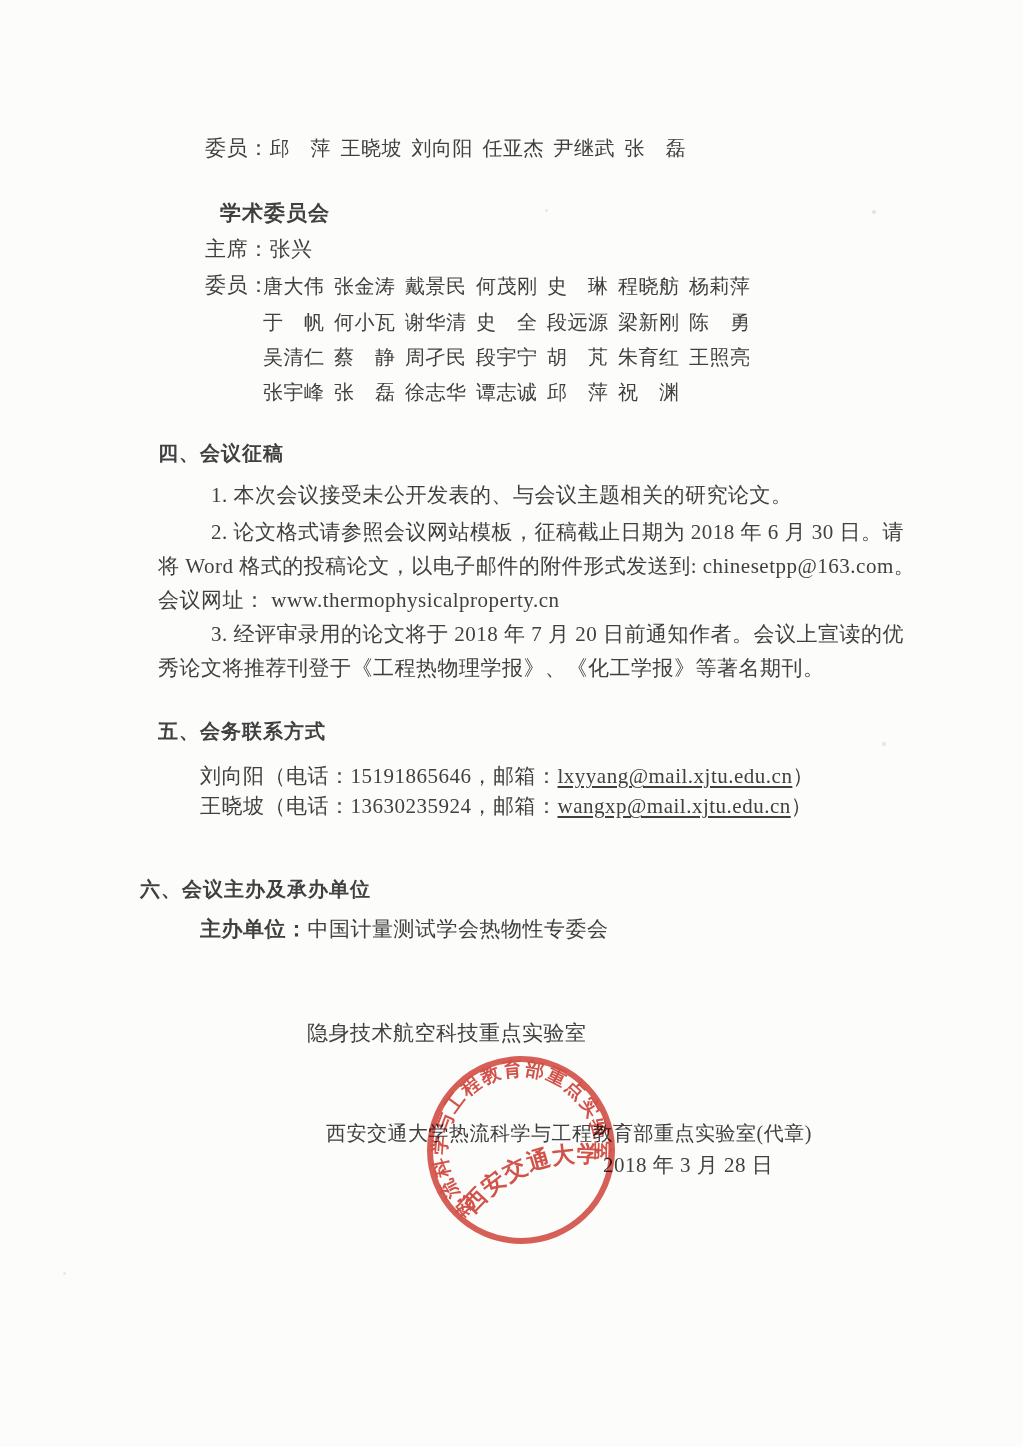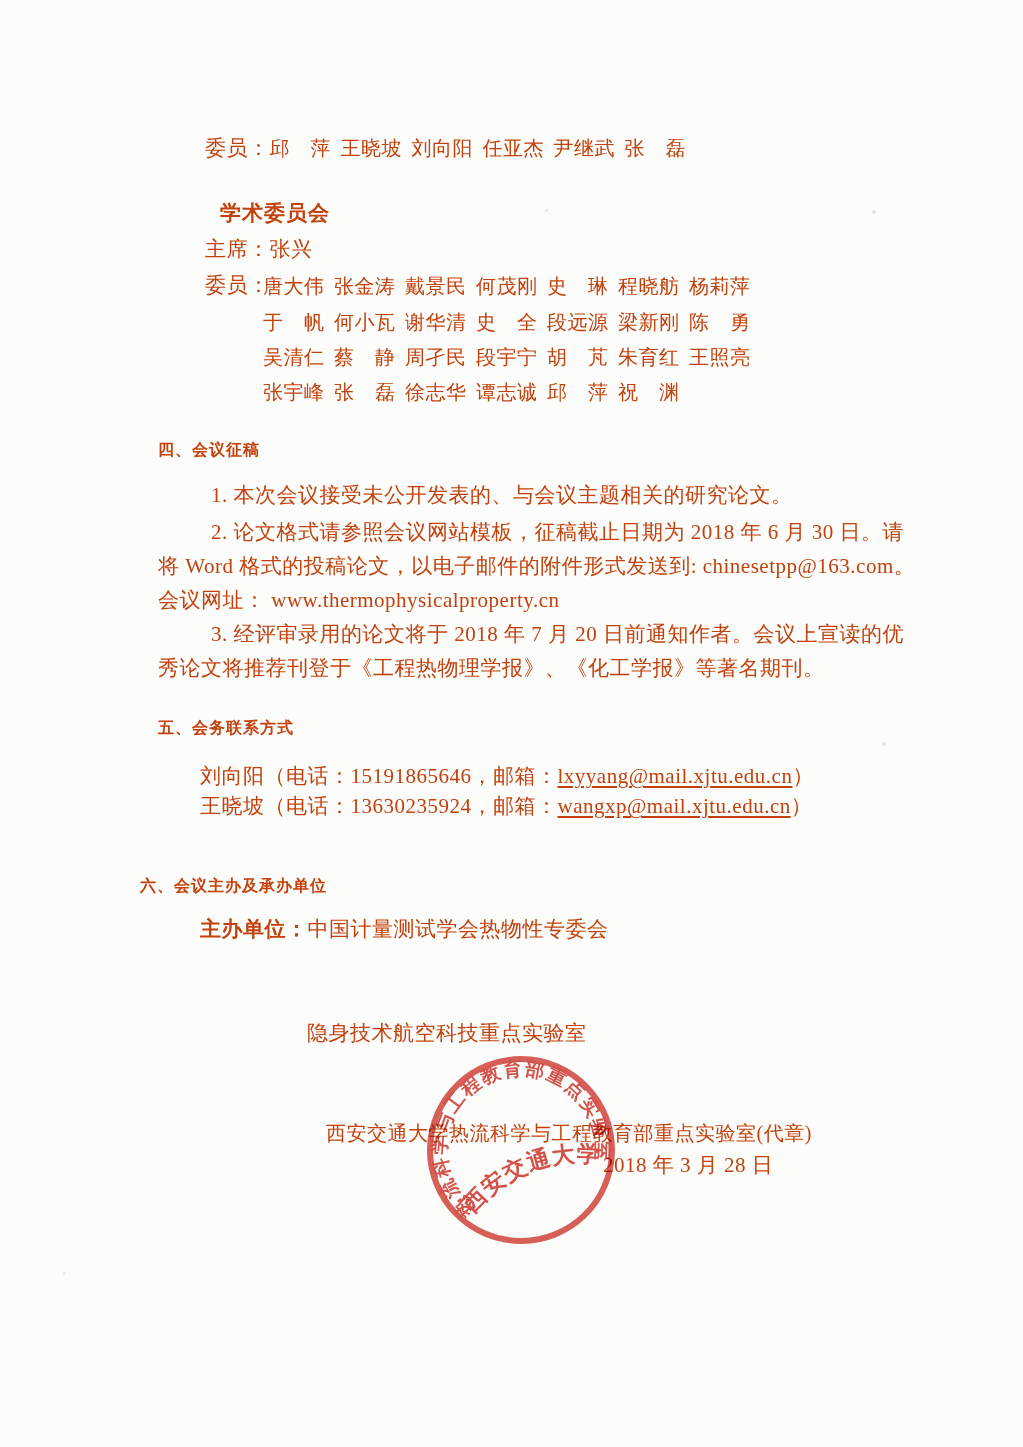--- a/index.html
+++ b/index.html
@@ -4,27 +4,27 @@
 <style>
   html, body { margin: 0; padding: 0; background: #e8e8e8; }
   .page {
     position: relative;
     width: 1023px;
     height: 1447px;
     margin: 0 auto;
     background: #fcfcfb;
     overflow: hidden;
     font-family: "Liberation Serif", "DejaVu Serif", serif;
-    color: #c2410c;
+    color: #404040;
   }
   .abs { position: absolute; white-space: nowrap; }
   .line { font-size: 21px; line-height: 1.2; letter-spacing: 0.5px; }
   .names { font-size: 20px; word-spacing: 4px; letter-spacing: 0.5px; }
   .h1 {
-    font-size: 16px;
+    font-size: 20px;
     font-weight: 700;
     font-family: Liberation Mono, monospace;
     letter-spacing: 1px;
   }
   .subhead {
     font-size: 21px;
     font-weight: 700;
     font-family: "Liberation Sans", "DejaVu Sans", sans-serif;
     letter-spacing: 1px;
   }

